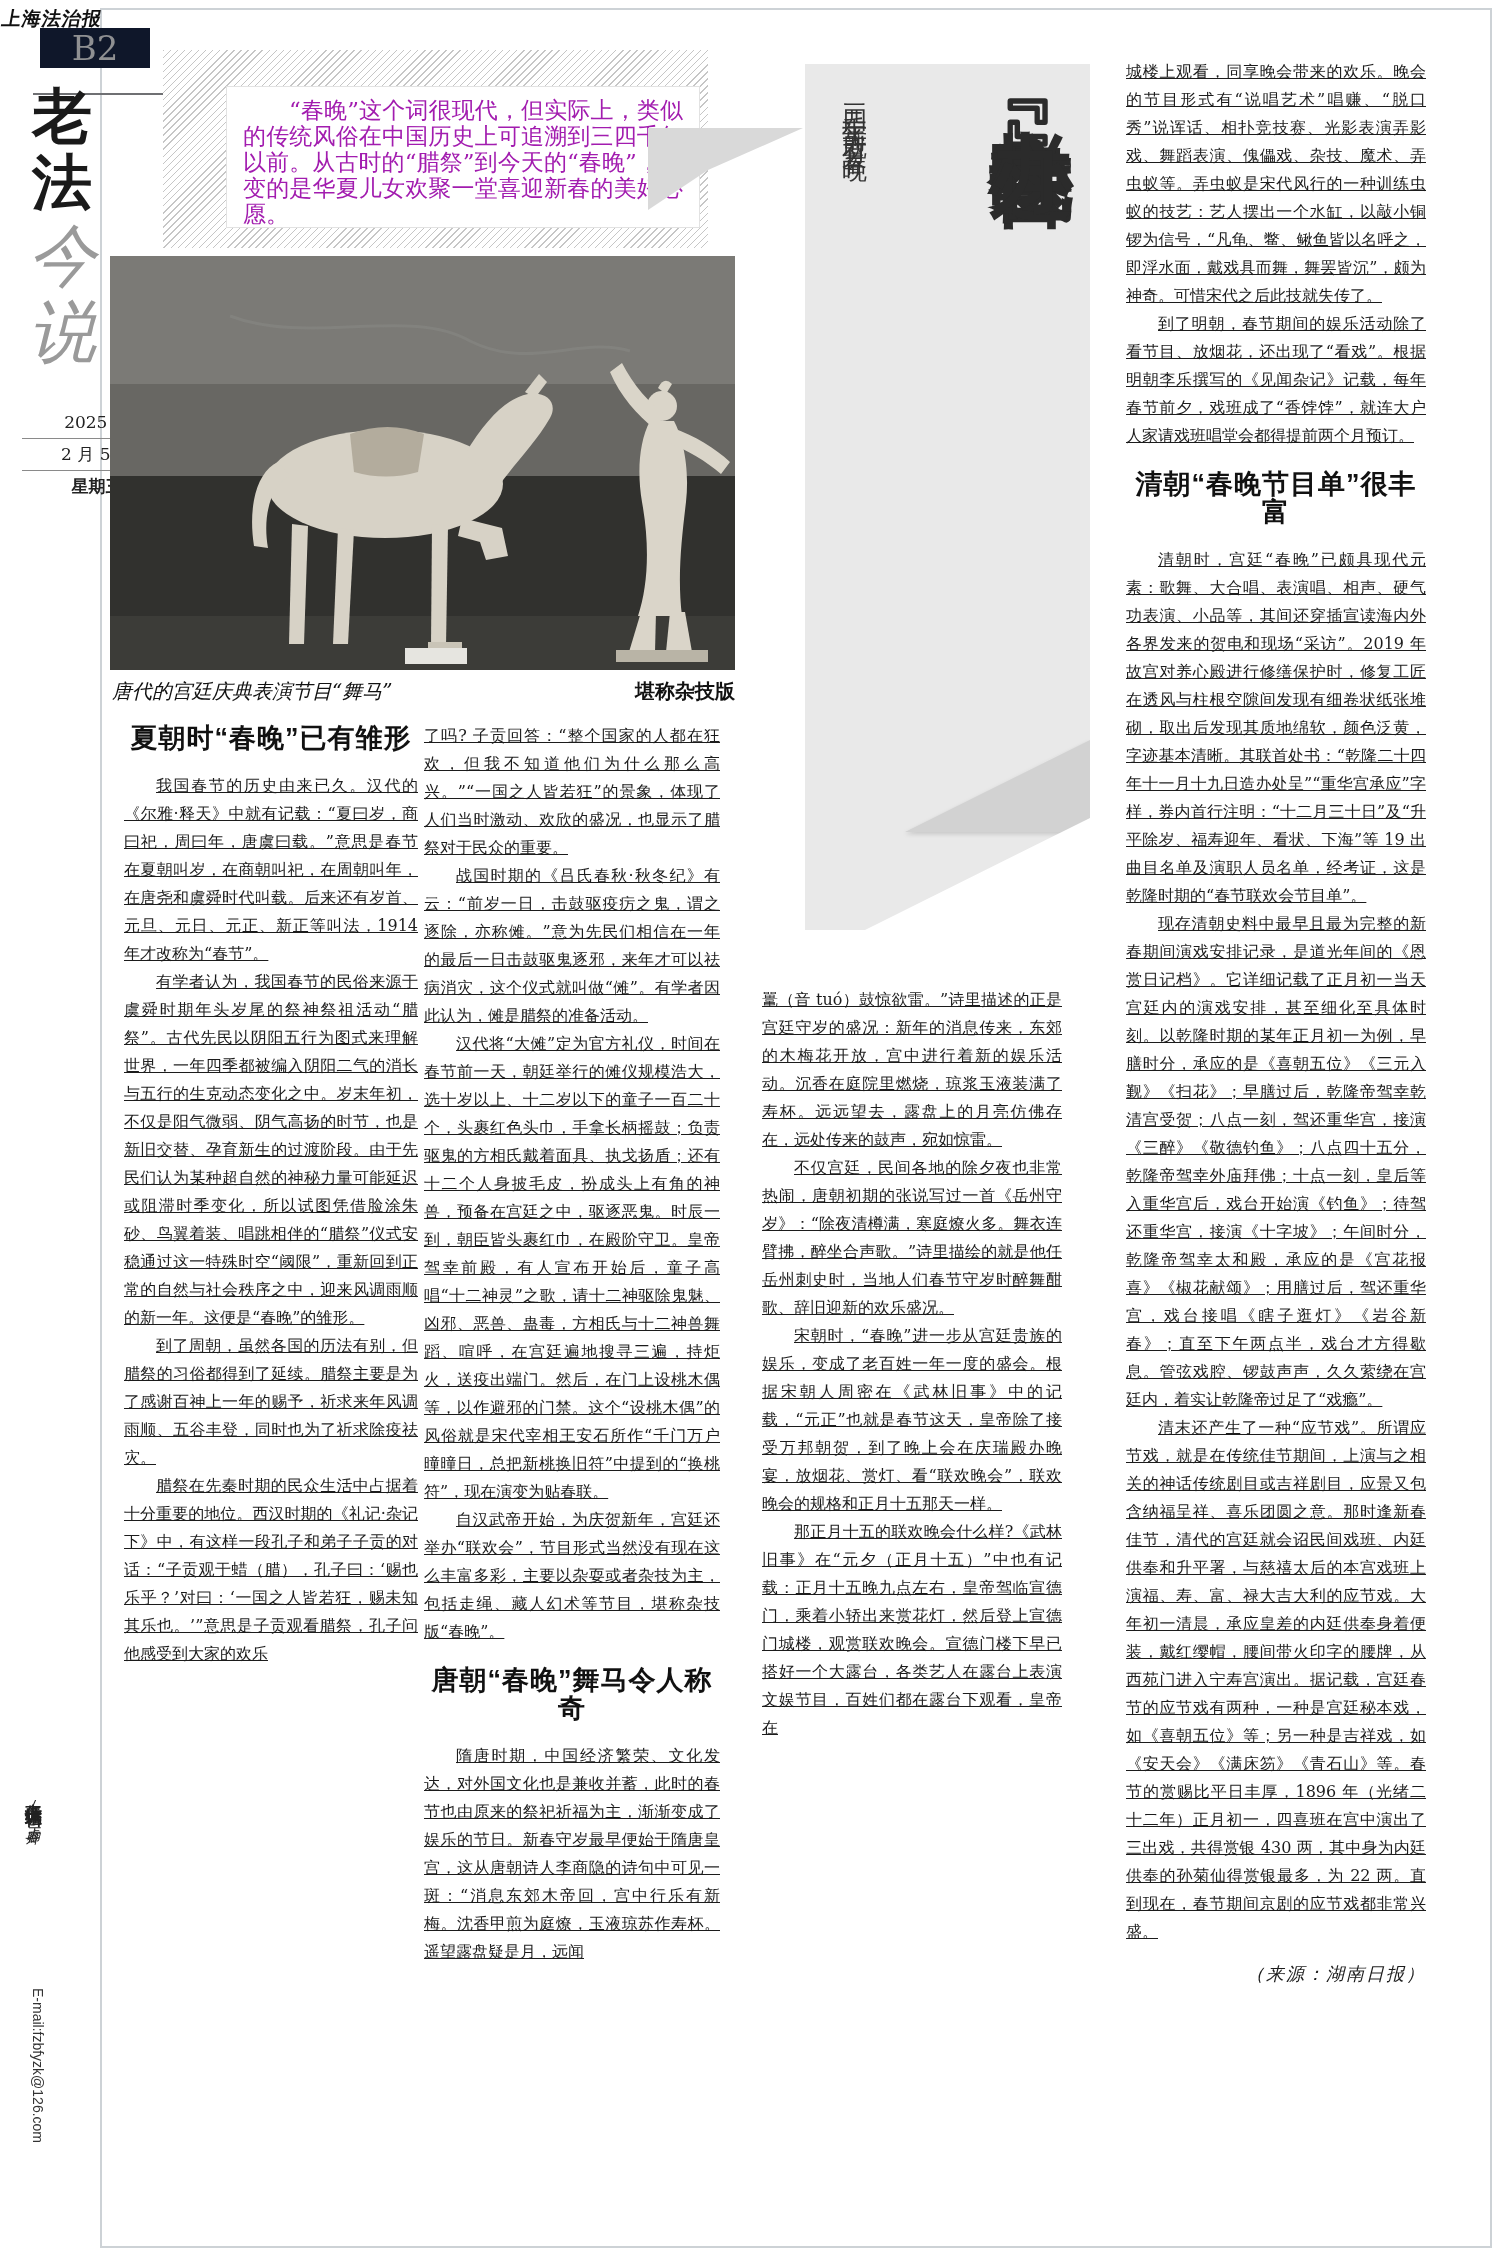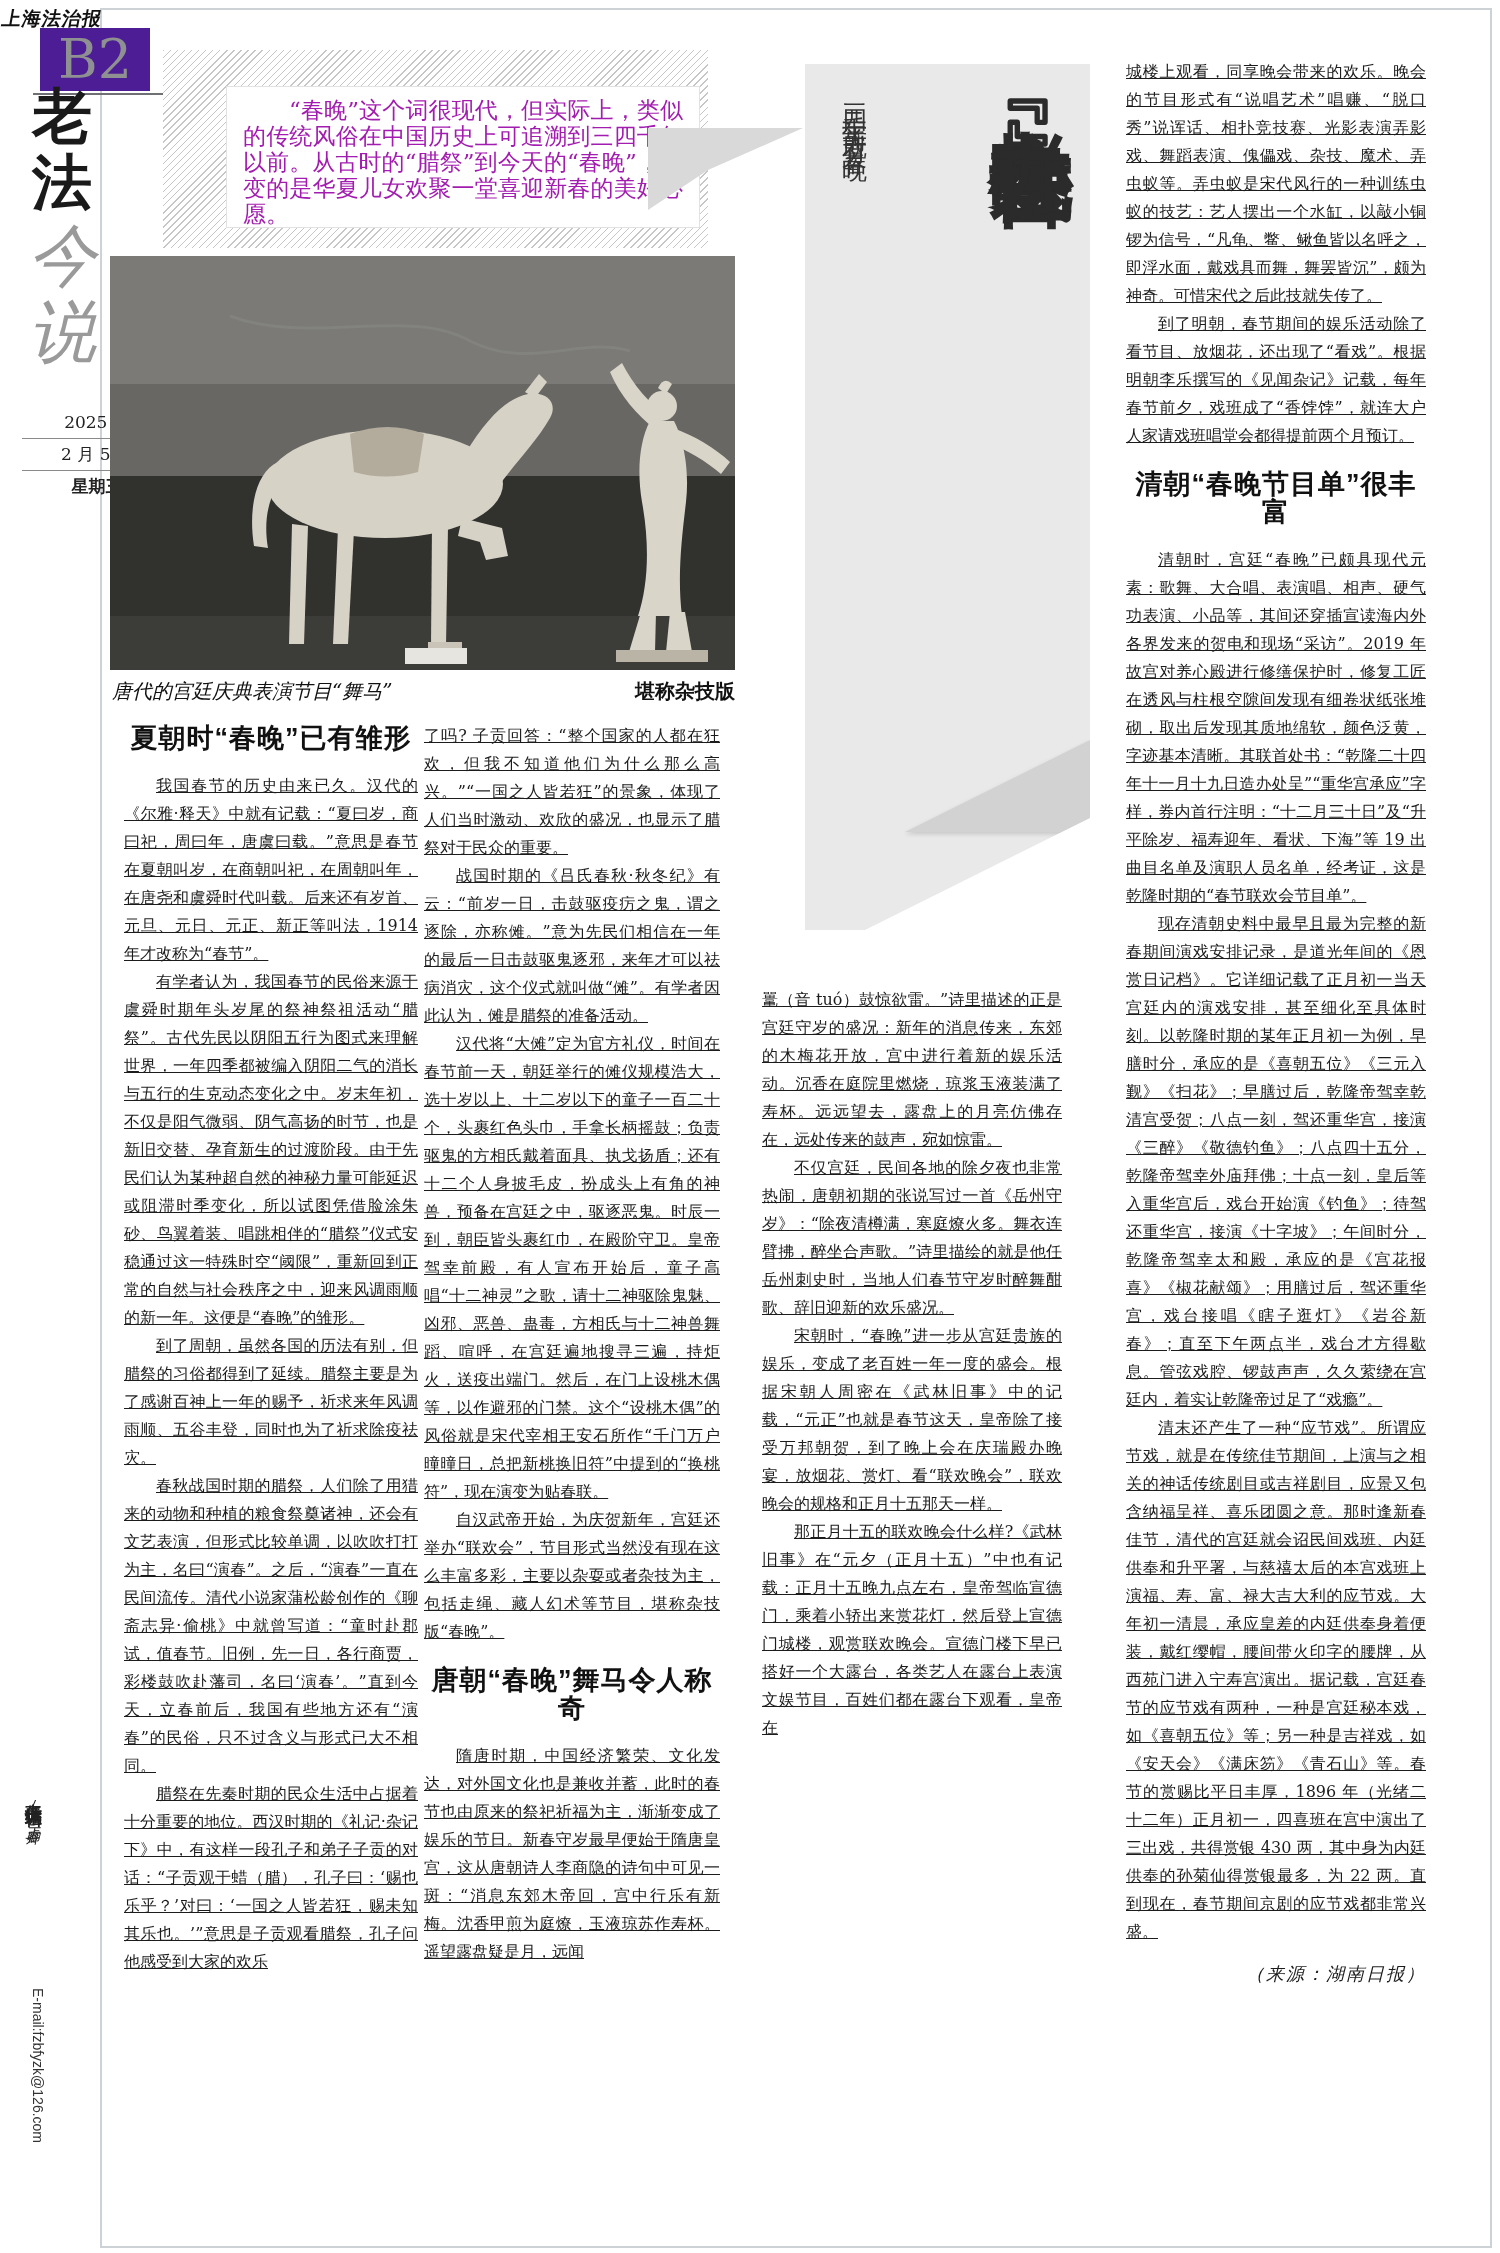--- a/index.html
+++ b/index.html
@@ -7,22 +7,22 @@
        font-family:"DejaVu Serif","Liberation Serif",serif;color:#1e1e1e;}
   .abs{position:absolute;}
 
   
   .frame{left:100px;top:8px;width:1388px;height:2236px;border:2px solid #cdd2d6;}
 
   
   .masthead{left:2px;top:6px;width:100px;font-family:"Liberation Sans",sans-serif;
             font-weight:900;font-size:19px;letter-spacing:1px;transform:skewX(-10deg);
             color:#111;white-space:nowrap;}
-  .pageno{left:40px;top:28px;width:110px;text-align:center;font-size:54px;color:#8f9092;
-          background:#4c1d95;font-family:"DejaVu Serif",serif;}
+  .pageno{left:40px;top:28px;width:110px;text-align:center;font-size:34px;color:#8f9092;
+          background:#0f172a;font-family:"DejaVu Serif",serif;}
   .pageno-rule{left:33px;top:93px;width:130px;border-top:2px solid #6f7073;}
   .secchar{left:26px;width:72px;text-align:center;line-height:1;}
   .secchar.black{font-size:60px;font-weight:900;color:#1a1a1a;}
   .secchar.gray{font-size:68px;color:#9a9a9a;font-style:italic;}
   .datebox{left:22px;top:407px;width:150px;text-align:center;font-size:17px;color:#222;}
   .datebox .row{padding:4px 0;}
   .datebox .rule{border-top:1px solid #8a8a8a;}
   .datebox .wd{font-family:"Liberation Sans",sans-serif;font-weight:700;}
   .editor-strip{left:22px;top:1790px;height:190px;writing-mode:vertical-rl;
                 text-orientation:upright;font-family:"Liberation Sans",sans-serif;
@@ -151,21 +151,20 @@
   <div class="curl-fold"></div>
   <div class="curl-cut"></div>
 </div>
 
 <div class="abs col col1">
   <h3>夏朝时“春晚”已有雏形</h3>
   <div>
       <p>我国春节的历史由来已久。汉代的《尔雅·释天》中就有记载：“夏曰岁，商曰祀，周曰年，唐虞曰载。”意思是春节在夏朝叫岁，在商朝叫祀，在周朝叫年，在唐尧和虞舜时代叫载。后来还有岁首、元旦、元日、元正、新正等叫法，1914年才改称为“春节”。</p>
       <p>有学者认为，我国春节的民俗来源于虞舜时期年头岁尾的祭神祭祖活动“腊祭”。古代先民以阴阳五行为图式来理解世界，一年四季都被编入阴阳二气的消长与五行的生克动态变化之中。岁末年初，不仅是阳气微弱、阴气高扬的时节，也是新旧交替、孕育新生的过渡阶段。由于先民们认为某种超自然的神秘力量可能延迟或阻滞时季变化，所以试图凭借脸涂朱砂、鸟翼着装、唱跳相伴的“腊祭”仪式安稳通过这一特殊时空“阈限”，重新回到正常的自然与社会秩序之中，迎来风调雨顺的新一年。这便是“春晚”的雏形。</p>
       <p>到了周朝，虽然各国的历法有别，但腊祭的习俗都得到了延续。腊祭主要是为了感谢百神上一年的赐予，祈求来年风调雨顺、五谷丰登，同时也为了祈求除疫祛灾。</p>
-      <p>春秋战国时期的腊祭，人们除了用猎来的动物和种植的粮食祭奠诸神，还会有文艺表演，但形式比较单调，以吹吹打打为主，名曰“演春”。之后，“演春”一直在民间流传。清代小说家蒲松龄创作的《聊斋志异·偷桃》中就曾写道：“童时赴郡试，值春节。旧例，先一日，各行商贾，彩楼鼓吹赴藩司，名曰‘演春’。”直到今天，立春前后，我国有些地方还有“演春”的民俗，只不过含义与形式已大不相同。</p>
       <p>腊祭在先秦时期的民众生活中占据着十分重要的地位。西汉时期的《礼记·杂记下》中，有这样一段孔子和弟子子贡的对话：“子贡观于蜡（腊），孔子曰：‘赐也乐乎？’对曰：‘一国之人皆若狂，赐未知其乐也。’”意思是子贡观看腊祭，孔子问他感受到大家的欢乐</p>
     </div>
 </div>
 
 <div class="abs col col2">
   <p class="cont">了吗? 子贡回答：“整个国家的人都在狂欢，但我不知道他们为什么那么高兴。”“一国之人皆若狂”的景象，体现了人们当时激动、欢欣的盛况，也显示了腊祭对于民众的重要。</p>
   <div>
       <p>战国时期的《吕氏春秋·秋冬纪》有云：“前岁一日，击鼓驱疫疠之鬼，谓之逐除，亦称傩。”意为先民们相信在一年的最后一日击鼓驱鬼逐邪，来年才可以祛病消灾，这个仪式就叫做“傩”。有学者因此认为，傩是腊祭的准备活动。</p>
       <p>汉代将“大傩”定为官方礼仪，时间在春节前一天，朝廷举行的傩仪规模浩大，选十岁以上、十二岁以下的童子一百二十个，头裹红色头巾，手拿长柄摇鼓；负责驱鬼的方相氏戴着面具、执戈扬盾；还有十二个人身披毛皮，扮成头上有角的神兽，预备在宫廷之中，驱逐恶鬼。时辰一到，朝臣皆头裹红巾，在殿阶守卫。皇帝驾幸前殿，有人宣布开始后，童子高唱“十二神灵”之歌，请十二神驱除鬼魅、凶邪、恶兽、蛊毒，方相氏与十二神兽舞蹈、喧呼，在宫廷遍地搜寻三遍，持炬火，送疫出端门。然后，在门上设桃木偶等，以作避邪的门禁。这个“设桃木偶”的风俗就是宋代宰相王安石所作“千门万户曈曈日，总把新桃换旧符”中提到的“换桃符”，现在演变为贴春联。</p>
       <p>自汉武帝开始，为庆贺新年，宫廷还举办“联欢会”，节目形式当然没有现在这么丰富多彩，主要以杂耍或者杂技为主，包括走绳、藏人幻术等节目，堪称杂技版“春晚”。</p>

